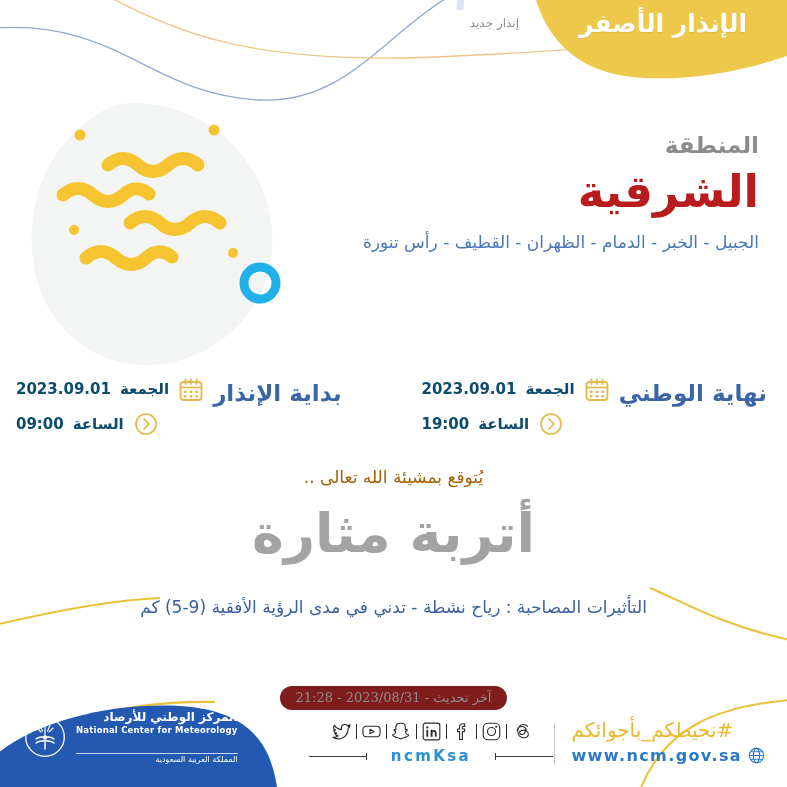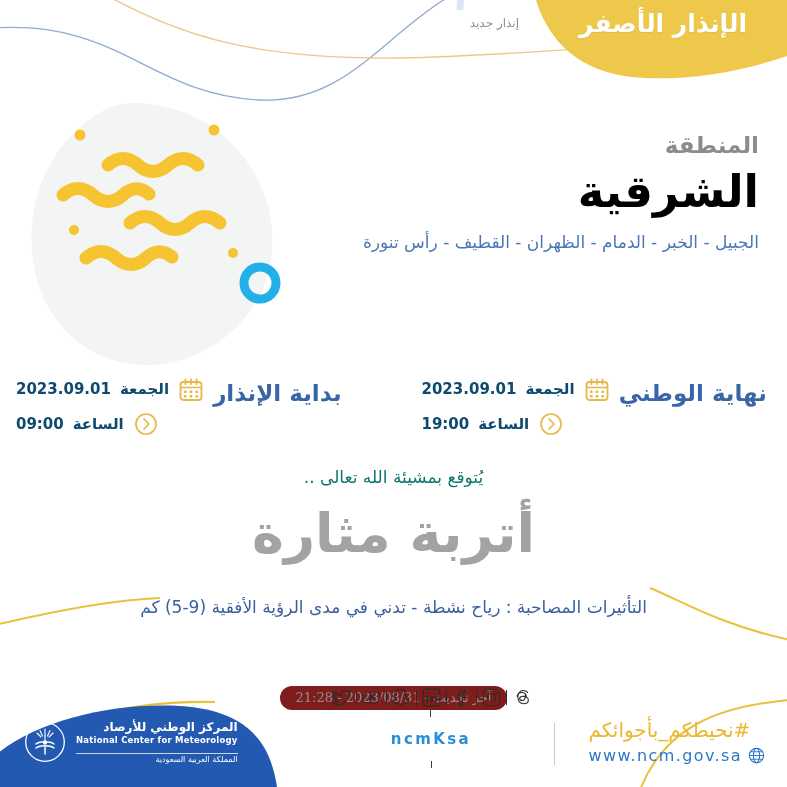--- a/index.html
+++ b/index.html
@@ -73,21 +73,21 @@
     z-index: 5;
   }
   .region-label {
     font-size: 23px;
     color: #8c8c8c;
     font-weight: bold;
     line-height: 1.2;
   }
   .region-name {
     font-size: 45px;
-    color: #000000;
+    color: #b91c1c;
     font-weight: bold;
     line-height: 1.25;
     margin-top: 4px;
   }
   .region-cities {
     margin-top: 9px;
     font-size: 17px;
     color: #4a77b8;
     line-height: 1.55;
     font-weight: normal;
@@ -160,21 +160,21 @@
   .phenom {
     position: absolute;
     top: 466px;
     left: 0;
     right: 0;
     text-align: center;
     z-index: 5;
   }
   .phenom-expect {
     font-size: 17px;
-    color: #0f766e;
+    color: #a16207;
     line-height: 1.4;
   }
   .phenom-name {
     margin-top: 10px;
     font-size: 54px;
     font-weight: bold;
     color: #a3a3a3;
     line-height: 1.25;
     letter-spacing: 1px;
   }
@@ -247,21 +247,21 @@
     font-size: 12px;
     font-weight: bold;
     white-space: nowrap;
   }
   .logo-en {
     font-size: 8.5px;
     font-weight: bold;
     letter-spacing: 0.2px;
     white-space: nowrap;
     border-bottom: 0.8px solid rgba(255,255,255,0.75);
-    padding-bottom: 7px;
+    padding-bottom: 17px;
     margin-bottom: 1.5px;
   }
   .logo-kingdom {
     font-size: 8px;
     white-space: nowrap;
   }
 
   .footer-social {
     position: absolute;
     left: 306px;
@@ -294,21 +294,20 @@
   }
   .social-sep::after {
     content: "";
     display: block;
     width: 1px;
     height: 15px;
     background: #2b2b2b;
   }
   .handle-row {
     display: flex;
-    flex-direction: column;
     align-items: center;
     gap: 16px;
     direction: ltr;
     width: 100%;
     justify-content: center;
   }
   .handle-line {
     height: 1px;
     background: #3b3b3b;
     flex: 1 1 auto;
@@ -355,21 +354,21 @@
   .website-row {
     display: flex;
     flex-direction: row;
     align-items: center;
     gap: 6px;
     direction: ltr;
   }
   .globe-icon { width: 17px; height: 17px; display:block; }
   .website-text {
     font-size: 16px;
-    font-weight: normal;
+    font-weight: bold;
     color: #2b78c8;
     letter-spacing: 1.4px;
     white-space: nowrap;
     direction: ltr;
   }
   .footer-divider {
     position: absolute;
     right: 232px;
     bottom: 22px;
     width: 1px;

